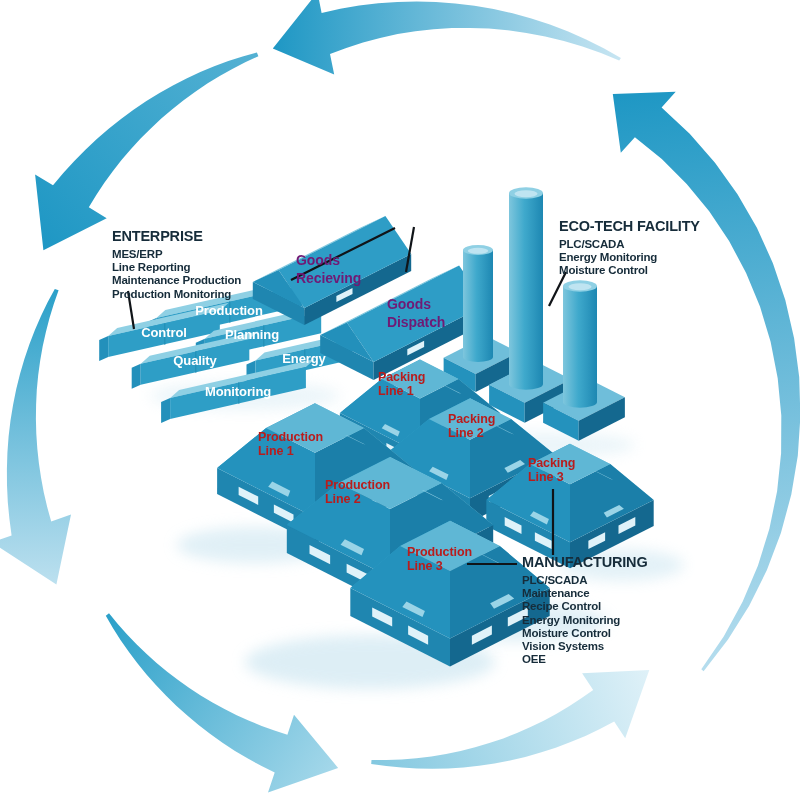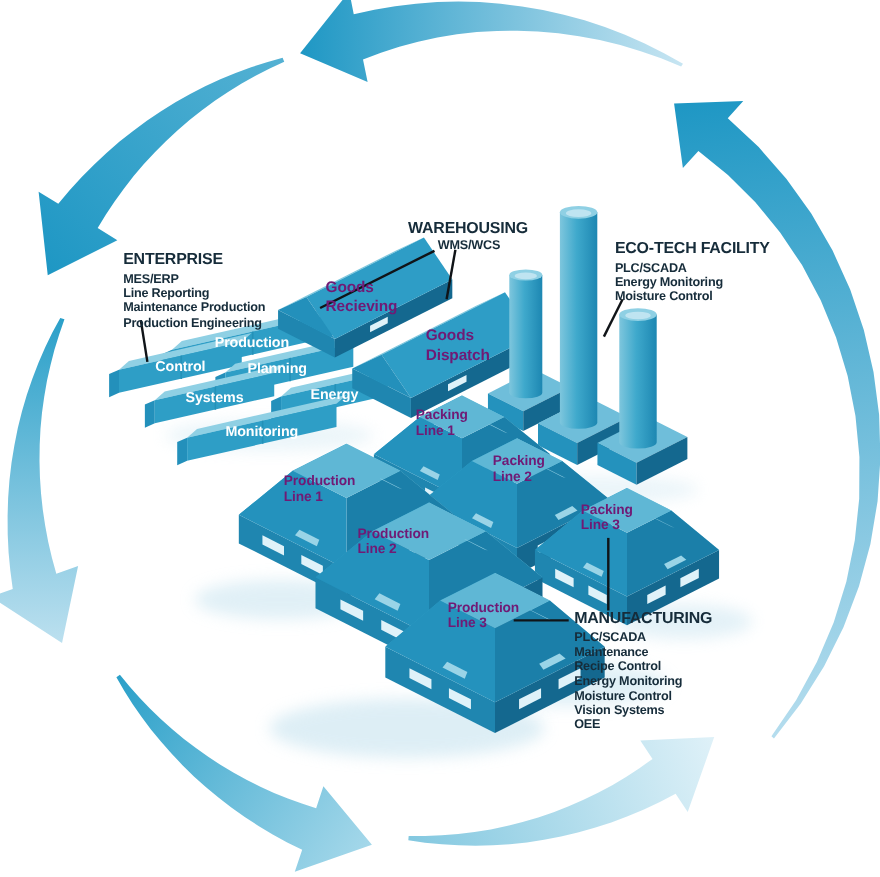--- a/index.html
+++ b/index.html
@@ -2,21 +2,21 @@
 <html><head>
 <meta charset="utf-8">
 <style>
   html,body{margin:0;padding:0;background:#fff;}
   .stage{position:relative;width:800px;height:797px;overflow:hidden;background:#fff;
          font-family:"Liberation Sans",sans-serif;}
   svg{position:absolute;left:0;top:0;}
   .hblock{position:absolute;color:#162C3A;}
   .h{font-size:14.5px;font-weight:800;letter-spacing:-0.2px;margin-bottom:4px;white-space:nowrap;}
   .sub{font-size:11.5px;font-weight:700;letter-spacing:-0.2px;line-height:13.2px;white-space:nowrap;}
-  .blabel{position:absolute;color:#701a75;font-size:12.5px;font-weight:700;line-height:14px;
+  .blabel{position:absolute;color:#b91c1c;font-size:12.5px;font-weight:700;line-height:14px;
           white-space:pre-line;letter-spacing:-0.1px;}
   .wlabel{position:absolute;color:#701a75;font-size:14px;font-weight:700;line-height:17.5px;
           white-space:pre-line;letter-spacing:-0.1px;}
   .dlabel{position:absolute;color:#fff;font-size:13px;font-weight:700;transform:translateX(-50%);
           white-space:nowrap;letter-spacing:-0.1px;}
 </style>
 </head>
 <body>
 
 <div class="stage">
@@ -265,27 +265,23 @@
         <line x1="467" y1="564" x2="517" y2="564" stroke="#101418" stroke-width="2.2"></line>
         <line x1="553" y1="489" x2="553" y2="555" stroke="#101418" stroke-width="2.2"></line>
       </g>
   </svg>
 
   <div class="hblock" style="left:112px;top:228px">
     <div class="h">ENTERPRISE</div>
     <div class="sub">MES/ERP</div>
     <div class="sub">Line Reporting</div>
     <div class="sub">Maintenance Production</div>
-    <div class="sub">Production Engineering</div>
+    <div class="sub">Production Monitoring</div>
   </div>
 
-  <div class="hblock" style="left:371px;top:200px">
-    <div class="h" style="margin-bottom:1px">WAREHOUSING</div>
-    <div class="sub" style="margin-left:27px">WMS/WCS</div>
-  </div>
 
   <div class="hblock" style="left:559px;top:218px">
     <div class="h">ECO-TECH FACILITY</div>
     <div class="sub">PLC/SCADA</div>
     <div class="sub">Energy Monitoring</div>
     <div class="sub">Moisture Control</div>
   </div>
 
   <div class="hblock" style="left:522px;top:554px">
     <div class="h">MANUFACTURING</div>
@@ -312,16 +308,16 @@
   <div class="blabel" style="left:258px;top:430px">Production
 Line 1</div>
   <div class="blabel" style="left:325px;top:478px">Production
 Line 2</div>
   <div class="blabel" style="left:407px;top:545px">Production
 Line 3</div>
 
   <div class="dlabel" style="left:164px;top:325px">Control</div>
   <div class="dlabel" style="left:229px;top:303px">Production</div>
   <div class="dlabel" style="left:252px;top:327px">Planning</div>
-  <div class="dlabel" style="left:195px;top:353px">Systems</div>
+  <div class="dlabel" style="left:195px;top:353px">Quality</div>
   <div class="dlabel" style="left:304px;top:351px">Energy</div>
   <div class="dlabel" style="left:238px;top:384px">Monitoring</div>
 </div>
 
 </body></html>

